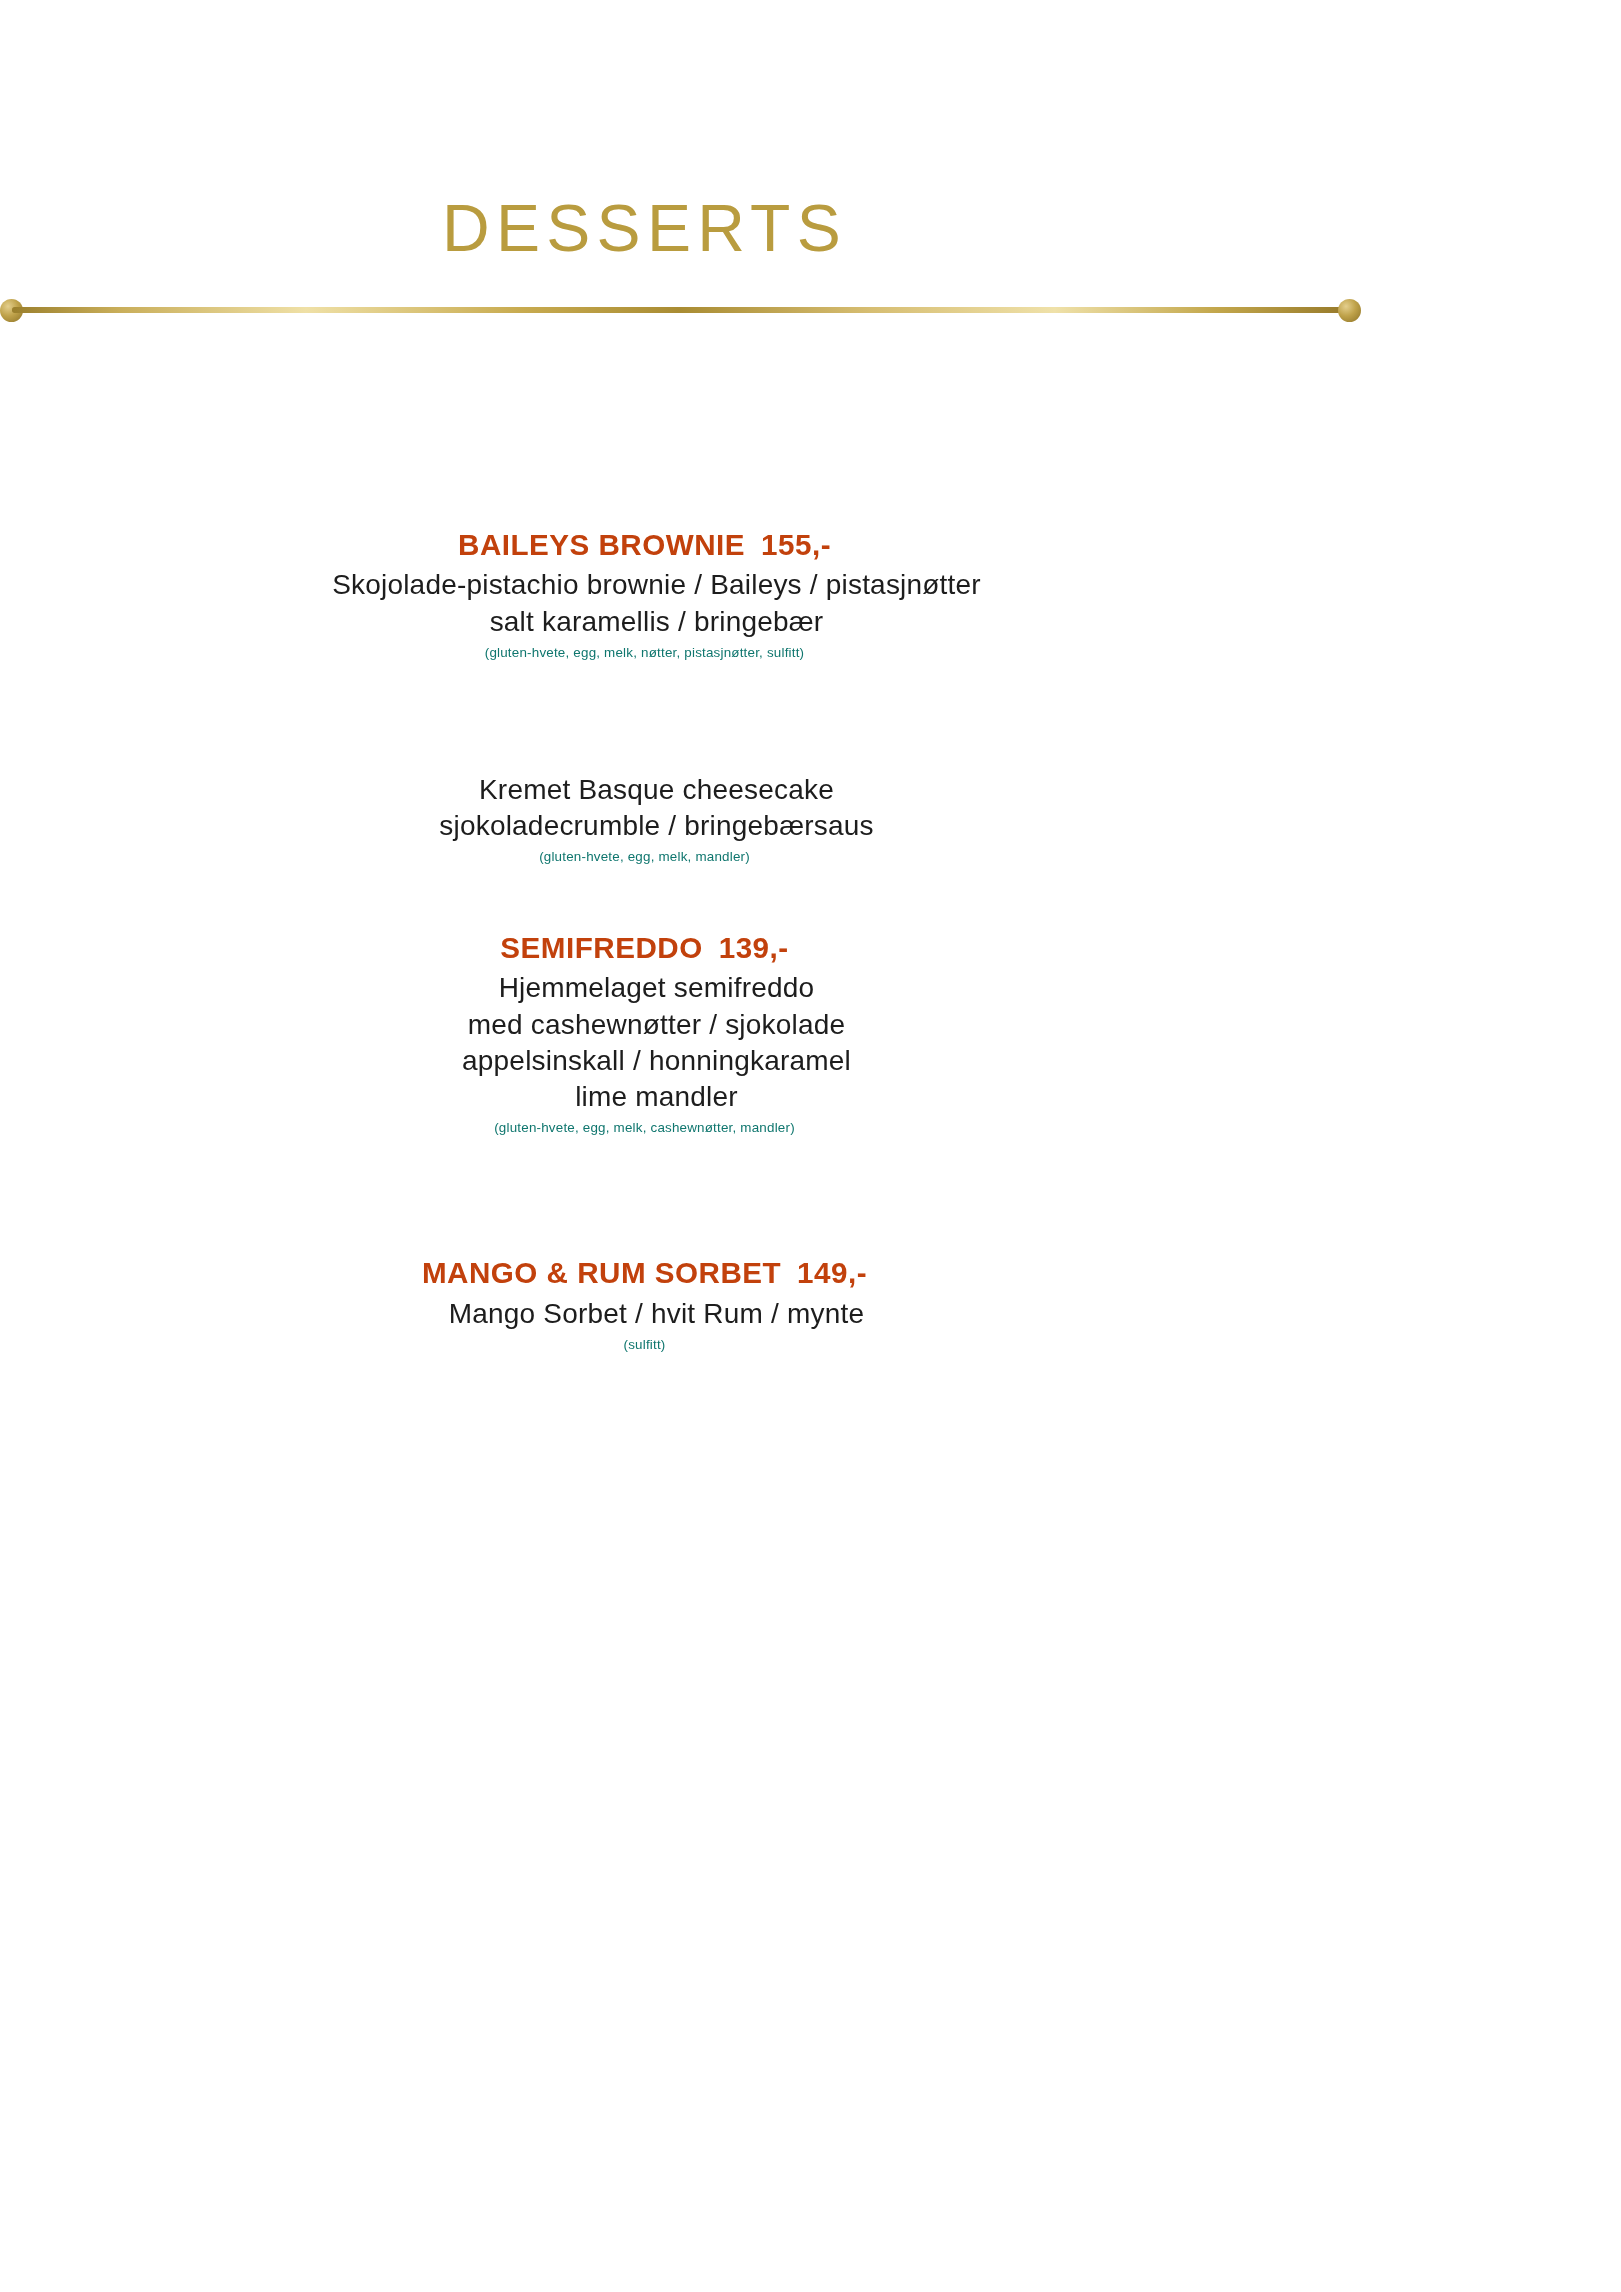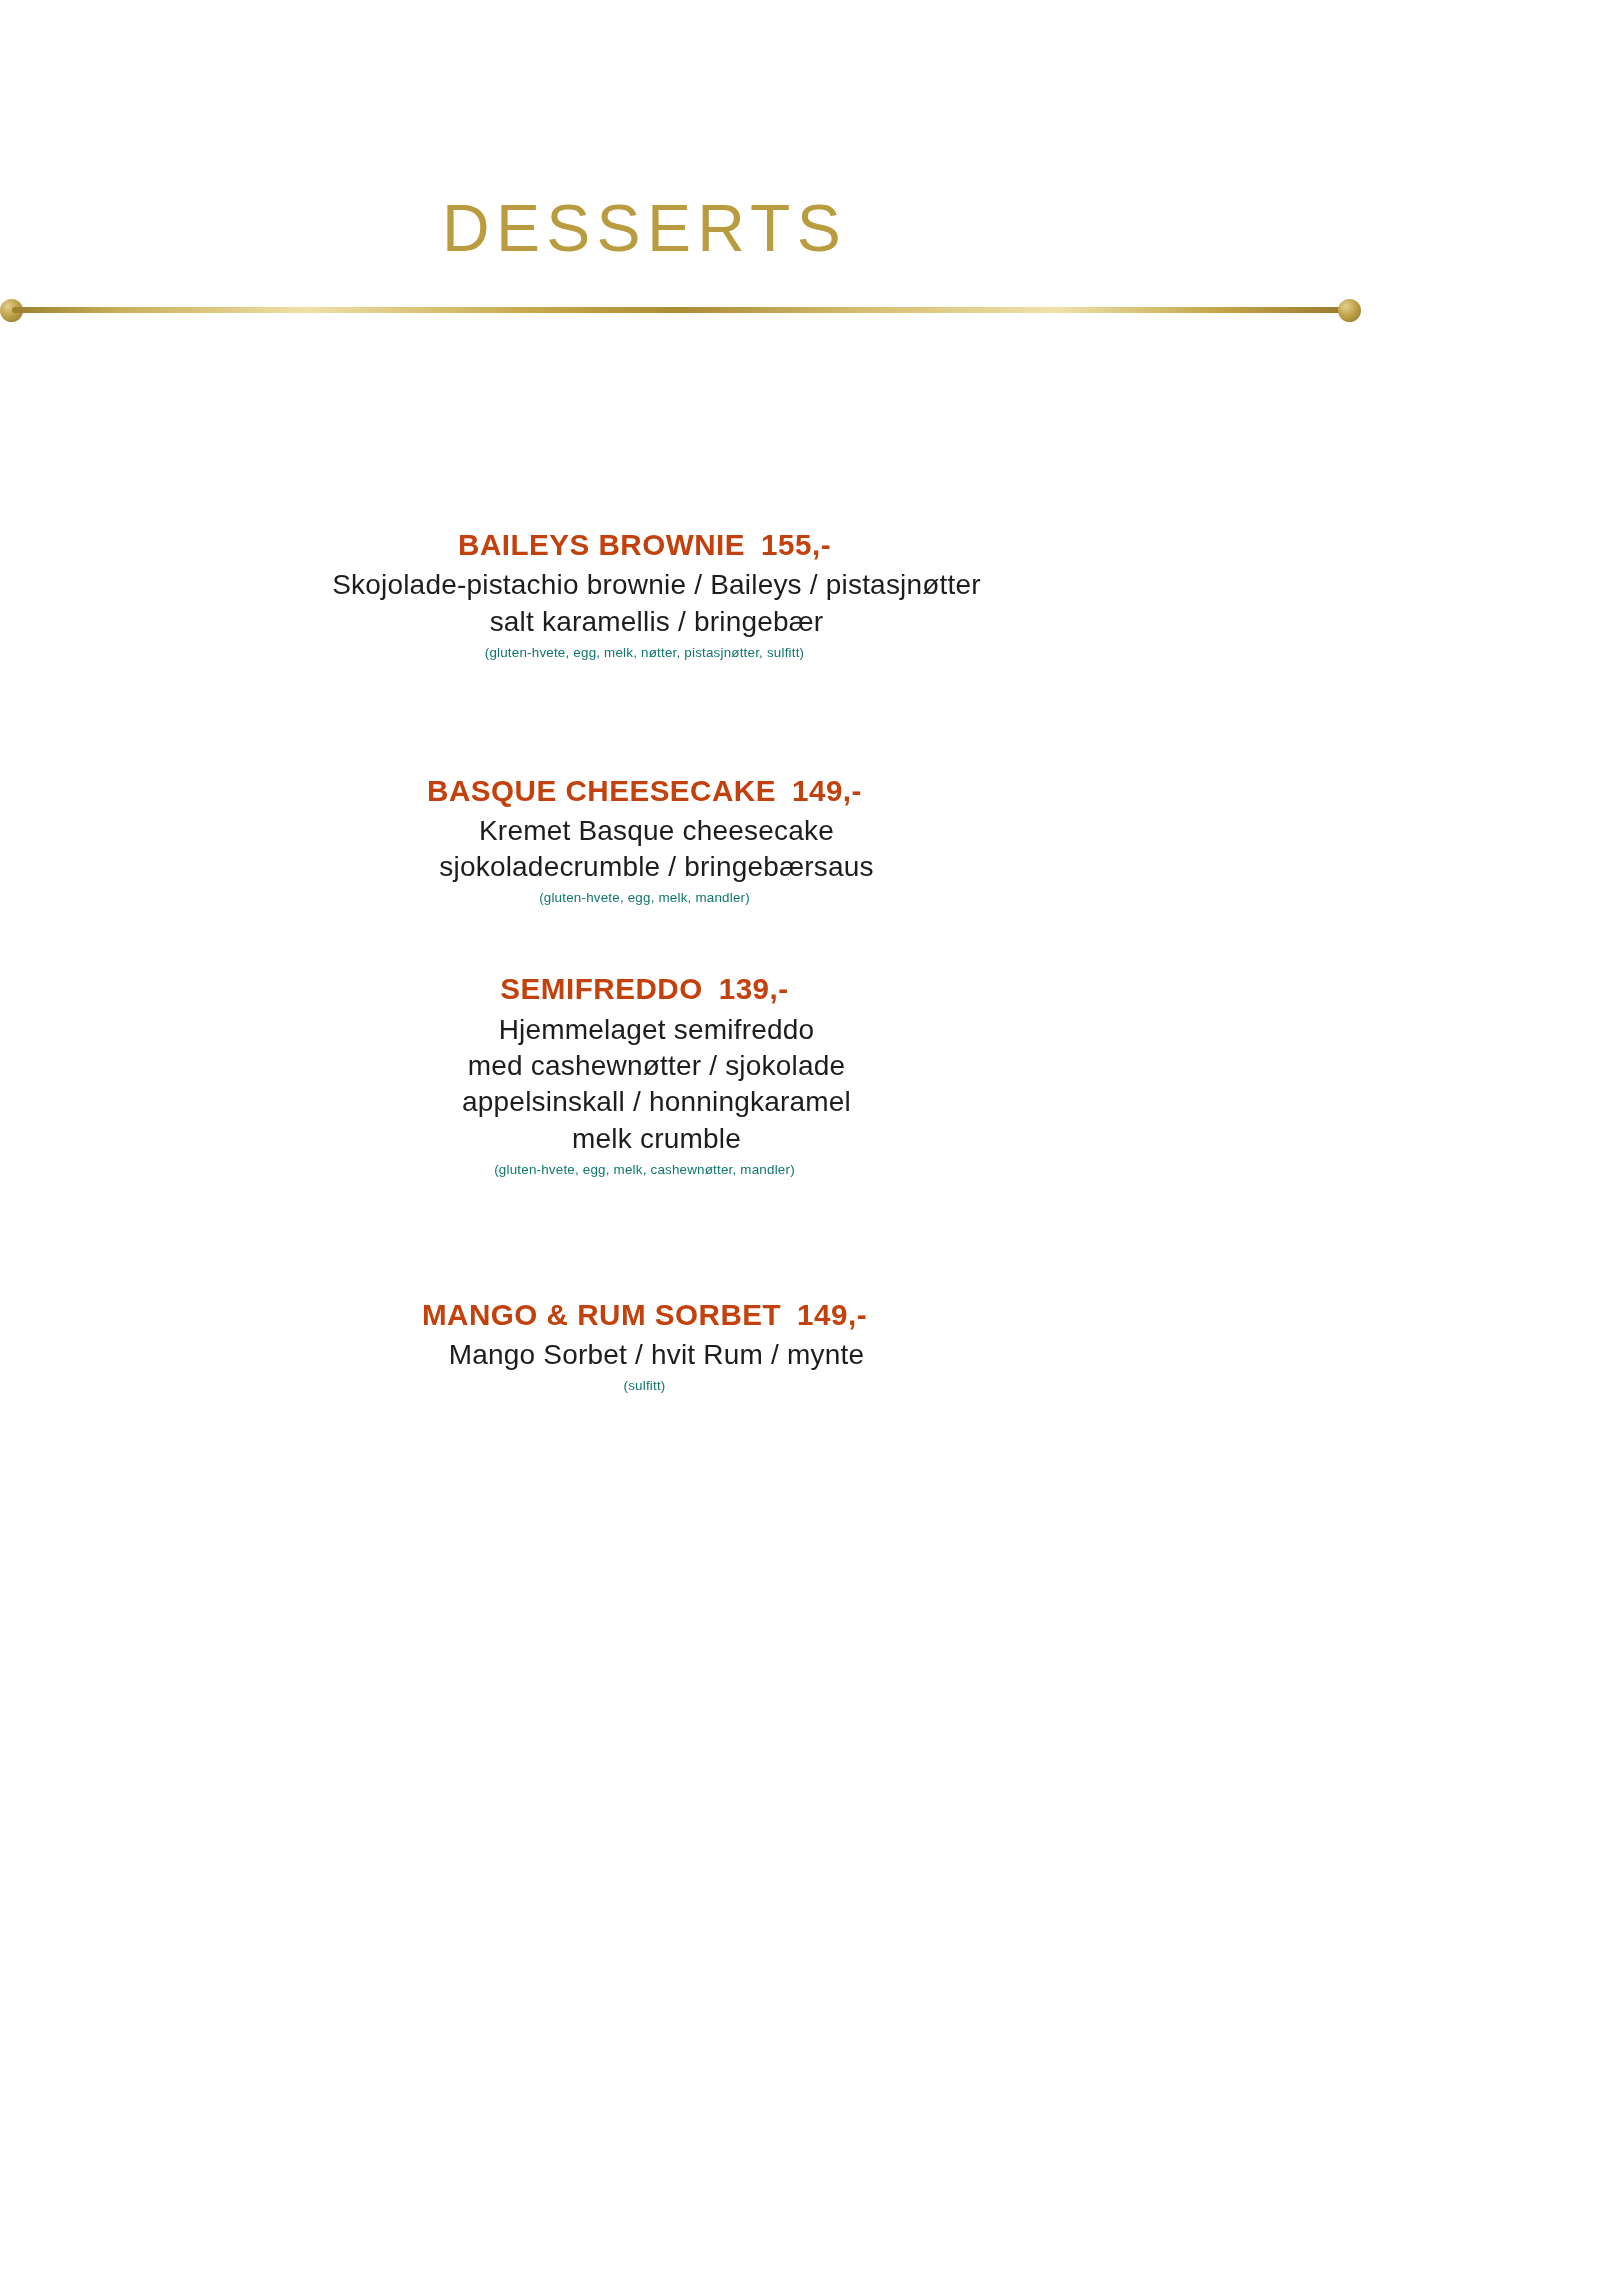--- a/index.html
+++ b/index.html
@@ -137,36 +137,33 @@
     <div class="item" data-index="0">
       <div class="item-heading">
         <span>BAILEYS BROWNIE</span><span class="item-price">155,-</span>
       </div>
       <div class="item-desc-line">Skojolade-pistachio brownie / Baileys / pistasjnøtter</div>
       <div class="item-desc-line">salt karamellis / bringebær</div>
       <div class="item-allergens">(gluten-hvete, egg, melk, nøtter, pistasjnøtter, sulfitt)</div>
     </div>
 
     <div class="item" data-index="1">
-      <div class="item-heading">
-        <span>BASQUE CHEESECAKE</span><span class="item-price">149,-</span>
-      </div>
       <div class="item-desc-line">Kremet Basque cheesecake</div>
       <div class="item-desc-line">sjokoladecrumble / bringebærsaus</div>
       <div class="item-allergens">(gluten-hvete, egg, melk, mandler)</div>
     </div>
 
     <div class="item" data-index="2">
       <div class="item-heading">
         <span>SEMIFREDDO</span><span class="item-price">139,-</span>
       </div>
       <div class="item-desc-line">Hjemmelaget semifreddo</div>
       <div class="item-desc-line">med cashewnøtter / sjokolade</div>
       <div class="item-desc-line">appelsinskall / honningkaramel</div>
-      <div class="item-desc-line">melk crumble</div>
+      <div class="item-desc-line">lime mandler</div>
       <div class="item-allergens">(gluten-hvete, egg, melk, cashewnøtter, mandler)</div>
     </div>
 
     <div class="item" data-index="3">
       <div class="item-heading">
         <span>MANGO &amp; RUM SORBET</span><span class="item-price">149,-</span>
       </div>
       <div class="item-desc-line">Mango Sorbet / hvit Rum / mynte</div>
       <div class="item-allergens">(sulfitt)</div>
     </div>

